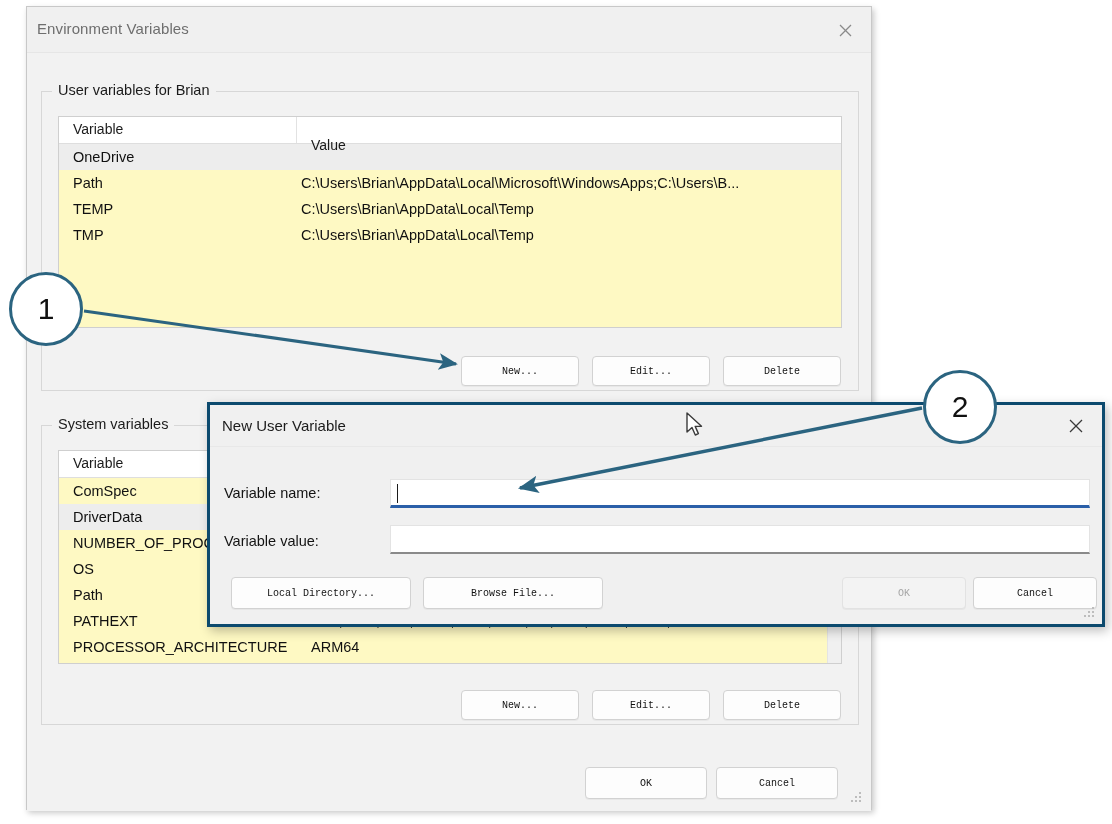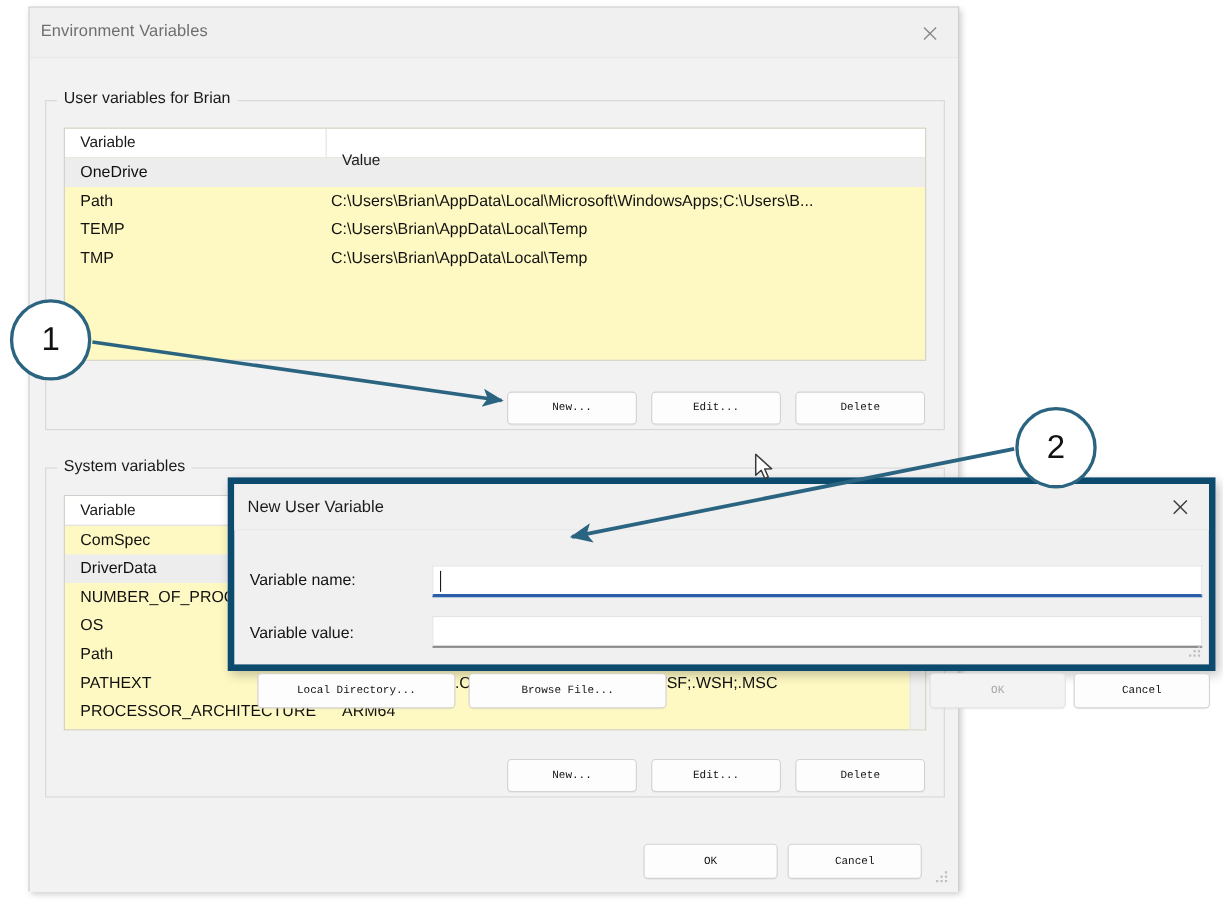--- a/index.html
+++ b/index.html
@@ -126,25 +126,24 @@
     position: absolute; left: 2px; top: 2px;
     width: 9px;
     background: #c6c6c6;
     border-radius: 5px;
   }
 
   
   #modal {
     position: absolute;
     left: 207px; top: 402px;
-    width: 898px; height: 176px;
-    background: #f0f0f0;
-    border: 6px solid #0c4a6e;
+    width: 898px; height: 225px;
+    background: #f0f0f0;
+    border: 3px solid #0c4a6e;
     box-shadow: 3px 4px 10px rgba(0,0,0,0.25);
-    margin-top: 32px;
   }
   #modal-titlebar {
     position: absolute; left: 0; top: 0;
     width: 100%; height: 42px;
     background: #f0f0f0;
     border-bottom: 1px solid #e8e8e8;
   }
   #modal-title-text {
     position: absolute; left: 12px; top: 12px;
     font-size: 15px; color: #1b1b1b;

